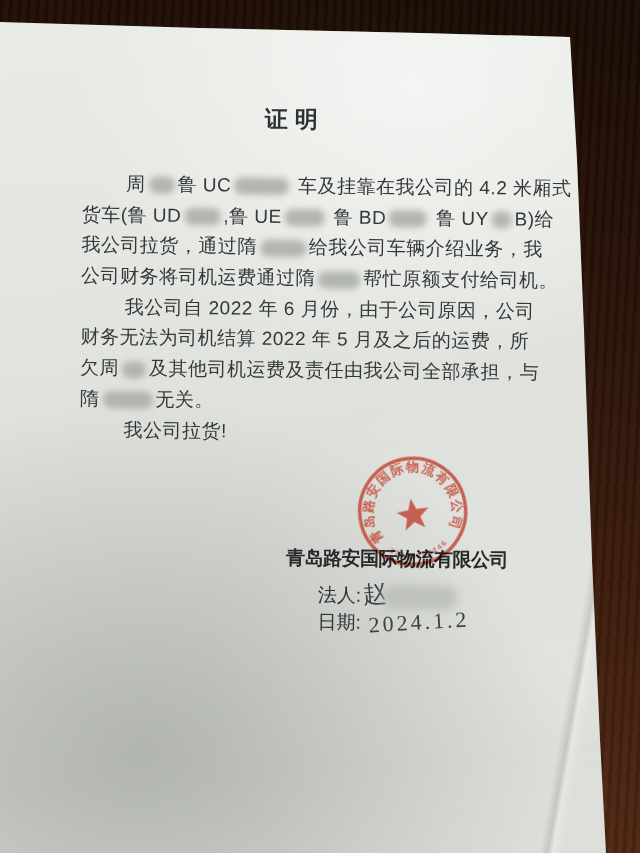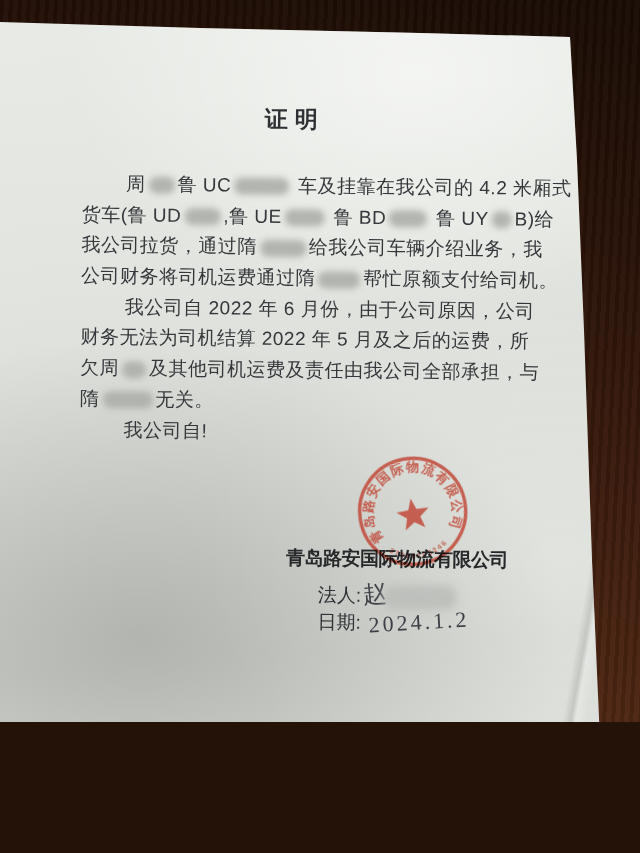--- a/index.html
+++ b/index.html
@@ -2,21 +2,21 @@
 <html><head>
 <meta charset="utf-8">
 <style>
   html,body{margin:0;padding:0;}
   body{
     width:640px;height:853px;overflow:hidden;
     background:#241208;
     font-family:"Liberation Sans", sans-serif;
   }
   .scene{
-    position:relative;width:640px;height:722px;overflow:hidden;
+    position:relative;width:640px;height:853px;overflow:hidden;
     background:
       repeating-linear-gradient(93deg, rgba(0,0,0,0.10) 0 4px, rgba(255,255,255,0.02) 4px 9px),
       linear-gradient(193deg, #190c05 0%, #2b1309 32%, #3f1e0e 62%, #4e2613 82%, #5c2d1a 100%);
   }
   .paper{
     position:absolute;inset:0;
     clip-path:polygon(0 22px, 200px 28px, 420px 33px, 570px 37px, 577px 160px, 584px 330px, 592px 560px, 600px 740px, 606px 853px, 0 853px);
     background:
       radial-gradient(90% 55% at 65% 10%, rgba(255,255,255,0.55), rgba(255,255,255,0) 60%),
       radial-gradient(120% 75% at 22% 88%, rgba(100,104,98,0.30), rgba(100,104,98,0) 55%),
@@ -94,21 +94,21 @@
 
       <div class="body">
           <div class="line indent"><span class="t">周</span><span class="blur" style="width: 26px;"></span><span class="t">鲁 UC</span><span class="blur" style="width: 55px;"></span><span class="t"> 车及挂靠在我公司的 4.2 米厢式</span></div>
           <div class="line"><span class="t">货车(鲁 UD</span><span class="blur" style="width: 36px;"></span><span class="t">,鲁 UE</span><span class="blur" style="width: 40px;"></span><span class="t"> 鲁 BD</span><span class="blur" style="width: 38px;"></span><span class="t"> 鲁 UY</span><span class="blur" style="width: 20px;"></span><span class="t">B)给</span></div>
           <div class="line"><span class="t">我公司拉货，通过隋</span><span class="blur" style="width: 46px;"></span><span class="t">给我公司车辆介绍业务，我</span></div>
           <div class="line"><span class="t">公司财务将司机运费通过隋</span><span class="blur" style="width: 42px;"></span><span class="t">帮忙原额支付给司机。</span></div>
           <div class="line indent"><span class="t">我公司自 2022 年 6 月份，由于公司原因，公司</span></div>
           <div class="line"><span class="t">财务无法为司机结算 2022 年 5 月及之后的运费，所</span></div>
           <div class="line"><span class="t">欠周</span><span class="blur" style="width: 24px;"></span><span class="t">及其他司机运费及责任由我公司全部承担，与</span></div>
           <div class="line"><span class="t">隋</span><span class="blur" style="width: 50px;"></span><span class="t">无关。</span></div>
-          <div class="line indent"><span class="t">我公司自!</span></div>
+          <div class="line indent"><span class="t">我公司拉货!</span></div>
         </div>
 
       <div class="company">青岛路安国际物流有限公司</div>
 
       <div class="sig-row legal">
         <span>法人:</span><span class="hand sig-name">赵</span><span class="sig-blur"></span>
       </div>
 
       <div class="sig-row date">
         <span>日期:</span><span class="hand date-value">2024.1.2</span>

